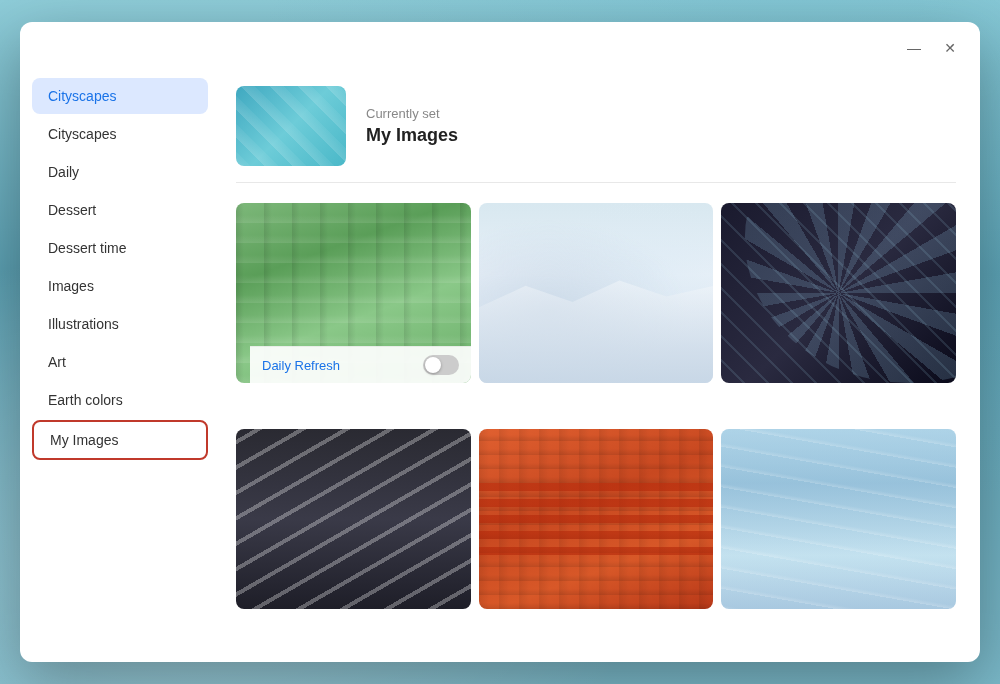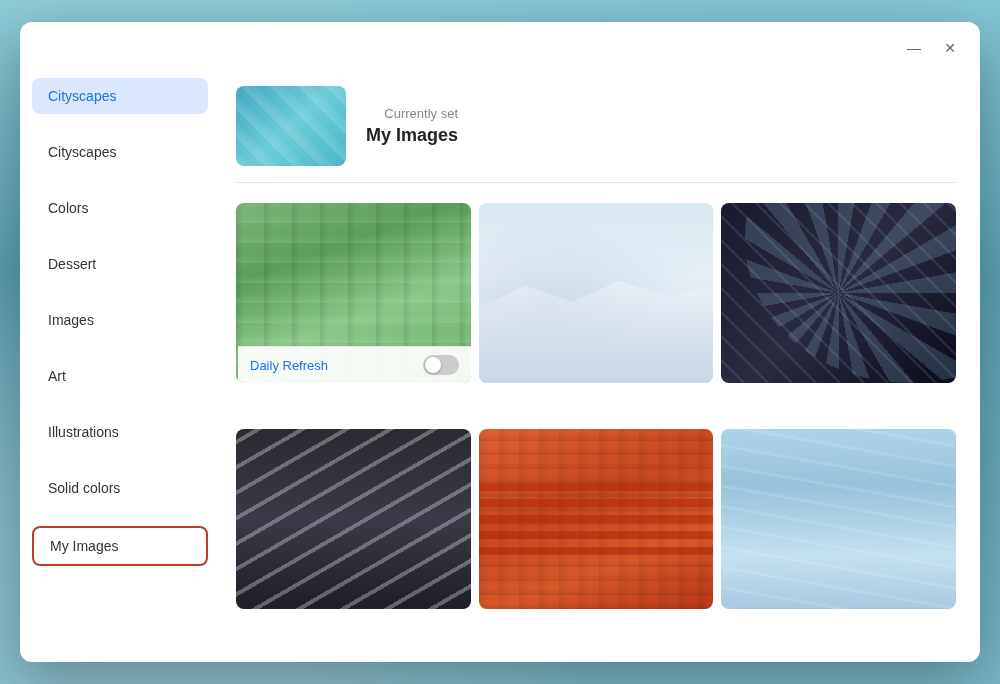--- a/index.html
+++ b/index.html
@@ -75,21 +75,21 @@
       flex-shrink: 0;
       overflow-y: auto;
     }
 
     .sidebar-item {
       padding: 10px 16px;
       border-radius: 8px;
       cursor: pointer;
       font-size: 14px;
       color: #333;
-      margin-bottom: 20px;
+      margin-bottom: 2px;
       user-select: none;
     }
     .sidebar-item.active {
       background: #dce8ff;
       color: #1a73e8;
       font-weight: 500;
     }
     .sidebar-item.my-images {
       border: 2px solid #c0392b;
       color: #333;
@@ -107,21 +107,20 @@
 
     
     .currently-set-section {
       display: flex;
       align-items: center;
       gap: 20px;
       margin-bottom: 20px;
       padding-bottom: 16px;
       border-bottom: 1px solid #e8e8e8;
       flex-shrink: 0;
-      text-align: right;
     }
 
     .current-thumbnail {
       width: 110px;
       height: 80px;
       border-radius: 8px;
       overflow: hidden;
       flex-shrink: 0;
       background: linear-gradient(135deg, #4ab0c0 0%, #7cd8e8 40%, #5ab8c8 70%, #3a98a8 100%);
     }
@@ -291,21 +290,21 @@
           10deg,
           rgba(255,255,255,0.2) 0px, transparent 4px, transparent 20px
         ),
         linear-gradient(180deg, rgba(150,200,230,0.3) 0%, transparent 100%);
     }
 
     
     .daily-refresh-overlay {
       position: absolute;
       bottom: 0;
-      left: 2px;
+      left: 14px;
       right: 0;
       padding: 8px 12px;
       background: rgba(255,255,255,0.92);
       display: flex;
       align-items: center;
       justify-content: space-between;
       border-top: 1px solid rgba(0,0,0,0.05);
     }
 
     .daily-refresh-label {
@@ -349,36 +348,39 @@
   <div class="content">
 
     <div class="sidebar">
       <div class="sidebar-item active">
         <span>Cityscapes</span>
       </div>
       <div class="sidebar-item">
         <span>Cityscapes</span>
       </div>
       <div class="sidebar-item">
-        <span>Colors</span>
+        <span>Daily</span>
       </div>
       <div class="sidebar-item">
         <span>Dessert</span>
       </div>
       <div class="sidebar-item">
+        <span>Dessert time</span>
+      </div>
+      <div class="sidebar-item">
         <span>Images</span>
       </div>
       <div class="sidebar-item">
+        <span>Illustrations</span>
+      </div>
+      <div class="sidebar-item">
         <span>Art</span>
       </div>
       <div class="sidebar-item">
-        <span>Illustrations</span>
-      </div>
-      <div class="sidebar-item">
-        <span>Solid colors</span>
+        <span>Earth colors</span>
       </div>
       <div class="sidebar-item my-images">
         <span>My Images</span>
       </div>
     </div>
 
     <div class="right-panel">
 
       <div class="currently-set-section">
         <div class="current-thumbnail">

